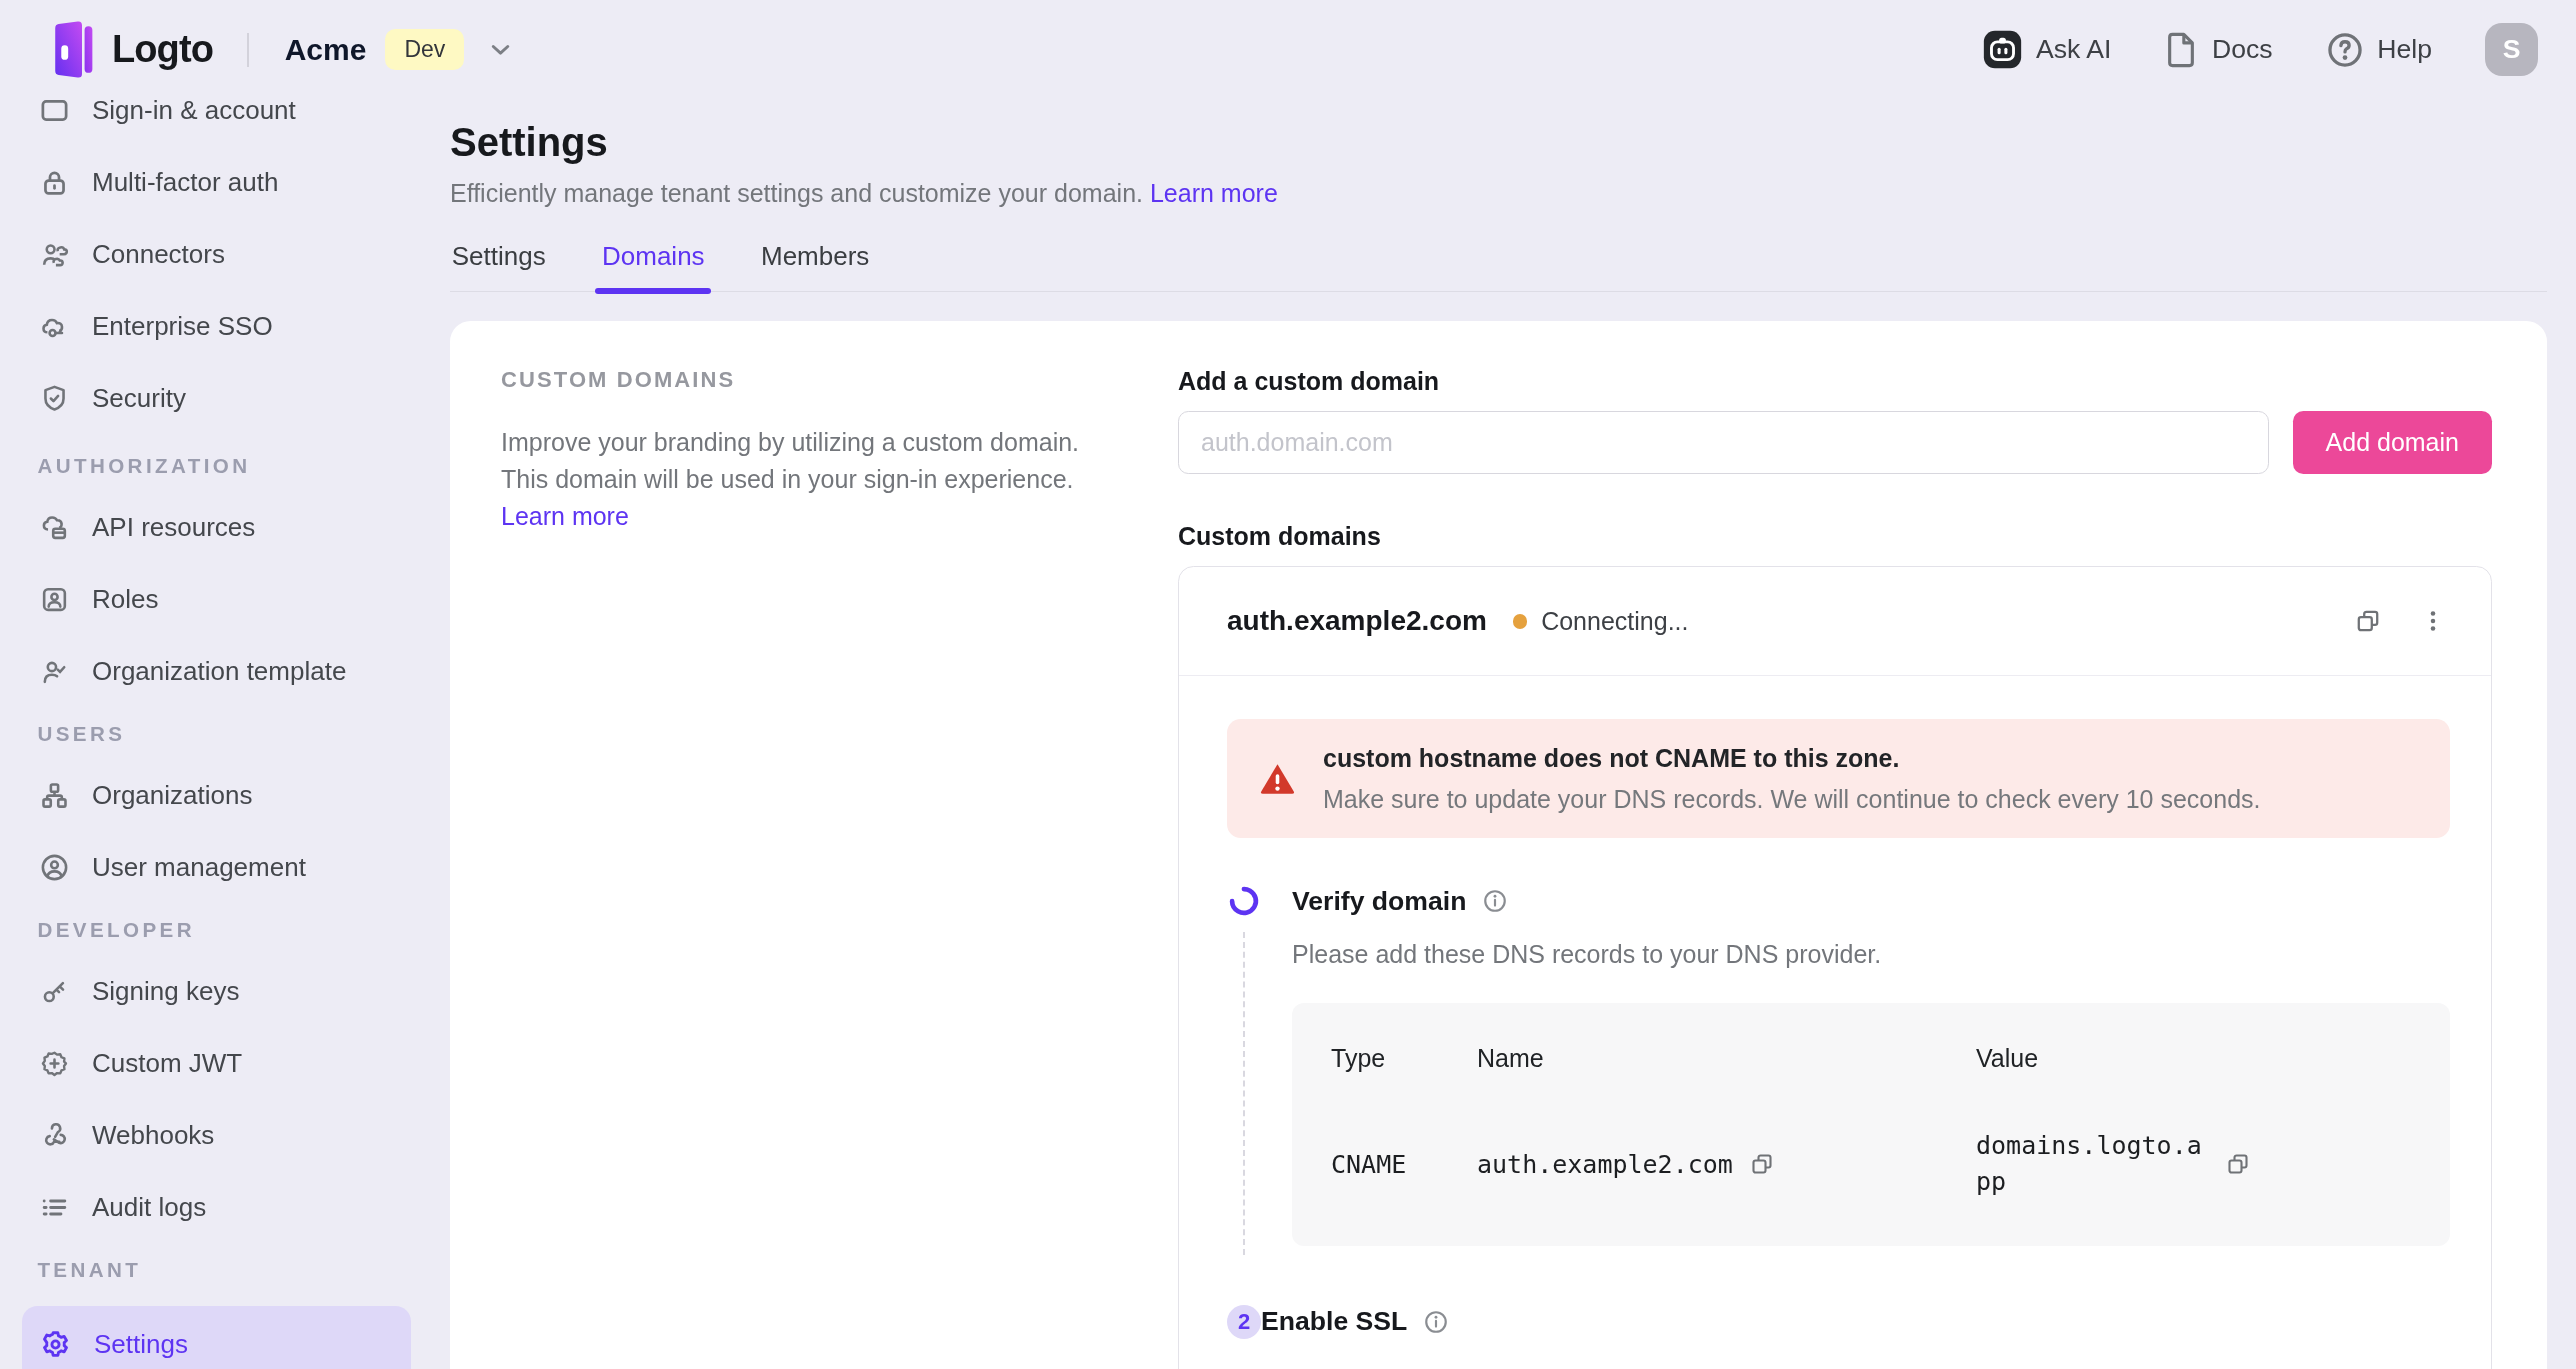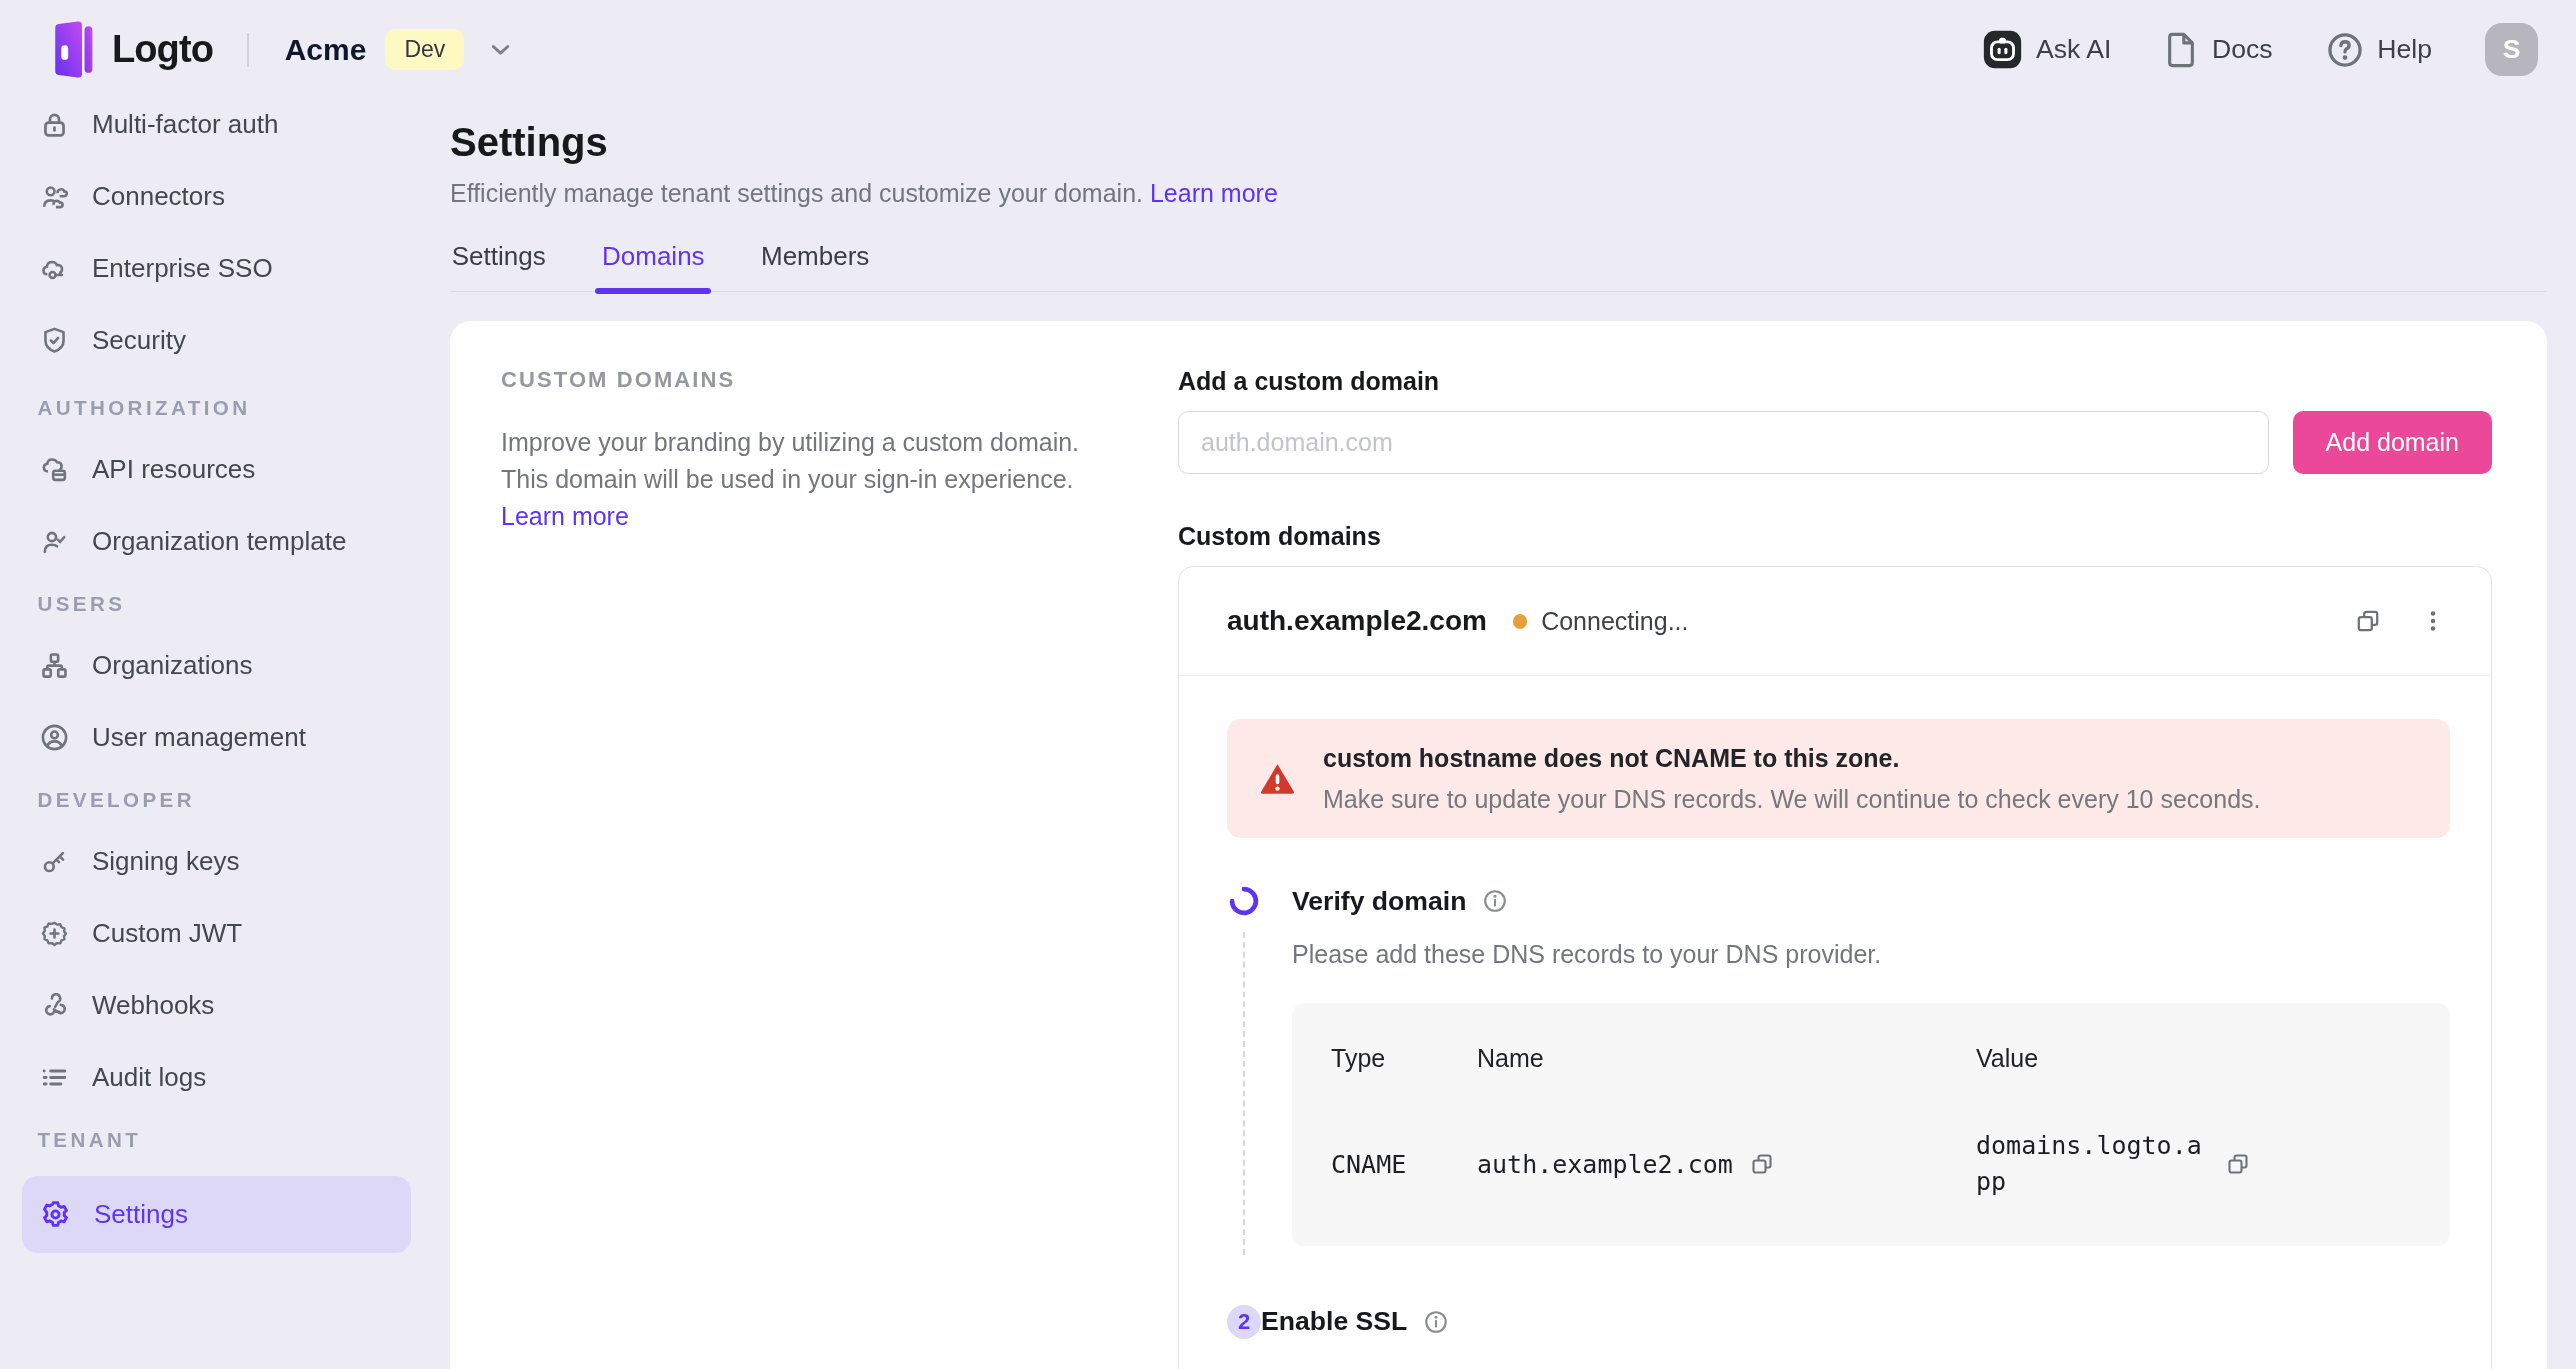--- a/index.html
+++ b/index.html
@@ -165,20 +165,28 @@
       <span>Help</span>
     </div>
     <div class="avatar">S</div>
   </div>
 </div>
 
 <div class="app">
 
   <div class="sidebar">
 
+    <div class="side-item clip">
+      <span class="sideicon">
+        <svg width="31" height="31" viewBox="0 0 24 24" fill="none" stroke="#717479" stroke-width="2.1">
+            <rect x="3" y="5" width="18" height="14" rx="2.5"></rect>
+          </svg>
+      </span>
+      <span class="lbl">Sign-in &amp; account</span>
+    </div>
 
     <div class="side-item">
       <span class="sideicon">
         <svg width="31" height="31" viewBox="0 0 24 24" fill="none" stroke="#717479" stroke-width="2.1">
             <rect x="5" y="10.5" width="14" height="10" rx="2.5"></rect>
             <path d="M8.5 10.5 V8 a3.5 3.5 0 0 1 7 0 v2.5"></path>
             <path d="M12 14.5 v2" stroke-linecap="round"></path>
           </svg>
       </span>
       <span class="lbl">Multi-factor auth</span>
@@ -223,20 +231,30 @@
       <span class="sideicon">
         <svg width="31" height="31" viewBox="0 0 24 24" fill="none" stroke="#717479" stroke-width="2">
             <path d="M7 13.5 q-3.2 0-3.2-3 q0-2.6 2.6-2.9 q.5-3.4 3.8-3.4 q2.7 0 3.7 2.2 q3.3-.2 3.6 2.7 q.2 2.4-1.8 3.2"></path>
             <rect x="11" y="13" width="9" height="7" rx="1.6"></rect>
             <path d="M11 16 h9"></path>
           </svg>
       </span>
       <span class="lbl">API resources</span>
     </div>
 
+    <div class="side-item">
+      <span class="sideicon">
+        <svg width="31" height="31" viewBox="0 0 24 24" fill="none" stroke="#717479" stroke-width="2">
+            <rect x="4" y="4" width="16" height="16" rx="3"></rect>
+            <circle cx="12" cy="10" r="2.4"></circle>
+            <path d="M7.5 17.5 q0-3.4 4.5-3.4 q4.5 0 4.5 3.4" stroke-linecap="round"></path>
+          </svg>
+      </span>
+      <span class="lbl">Roles</span>
+    </div>
 
     <div class="side-item">
       <span class="sideicon">
         <svg width="31" height="31" viewBox="0 0 24 24" fill="none" stroke="#717479" stroke-width="2" stroke-linecap="round">
             <circle cx="10" cy="8.5" r="3.2"></circle>
             <path d="M4.5 20 q0-5.5 5.5-5.5 q2.6 0 4 1.2"></path>
             <path d="M14.5 10.5 l1.8 1.8 l3.2-3.6"></path>
           </svg>
       </span>
       <span class="lbl">Organization template</span>

